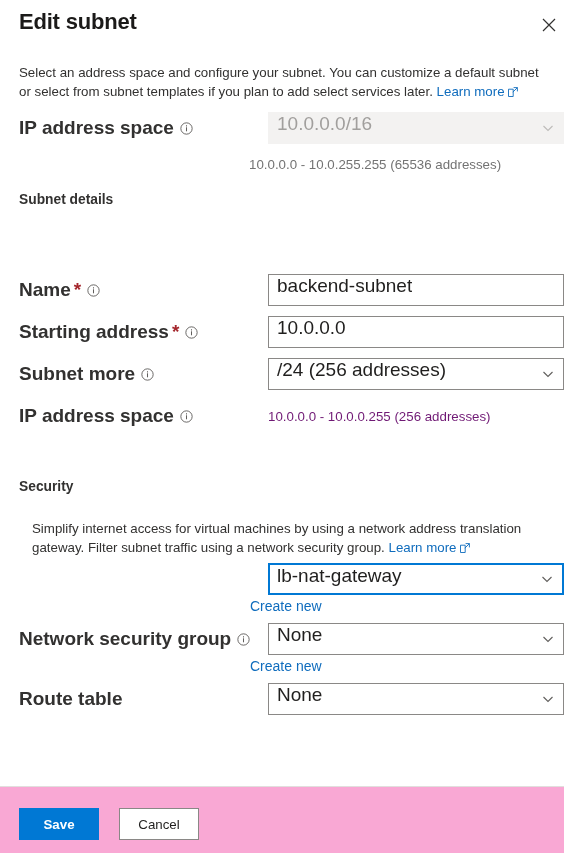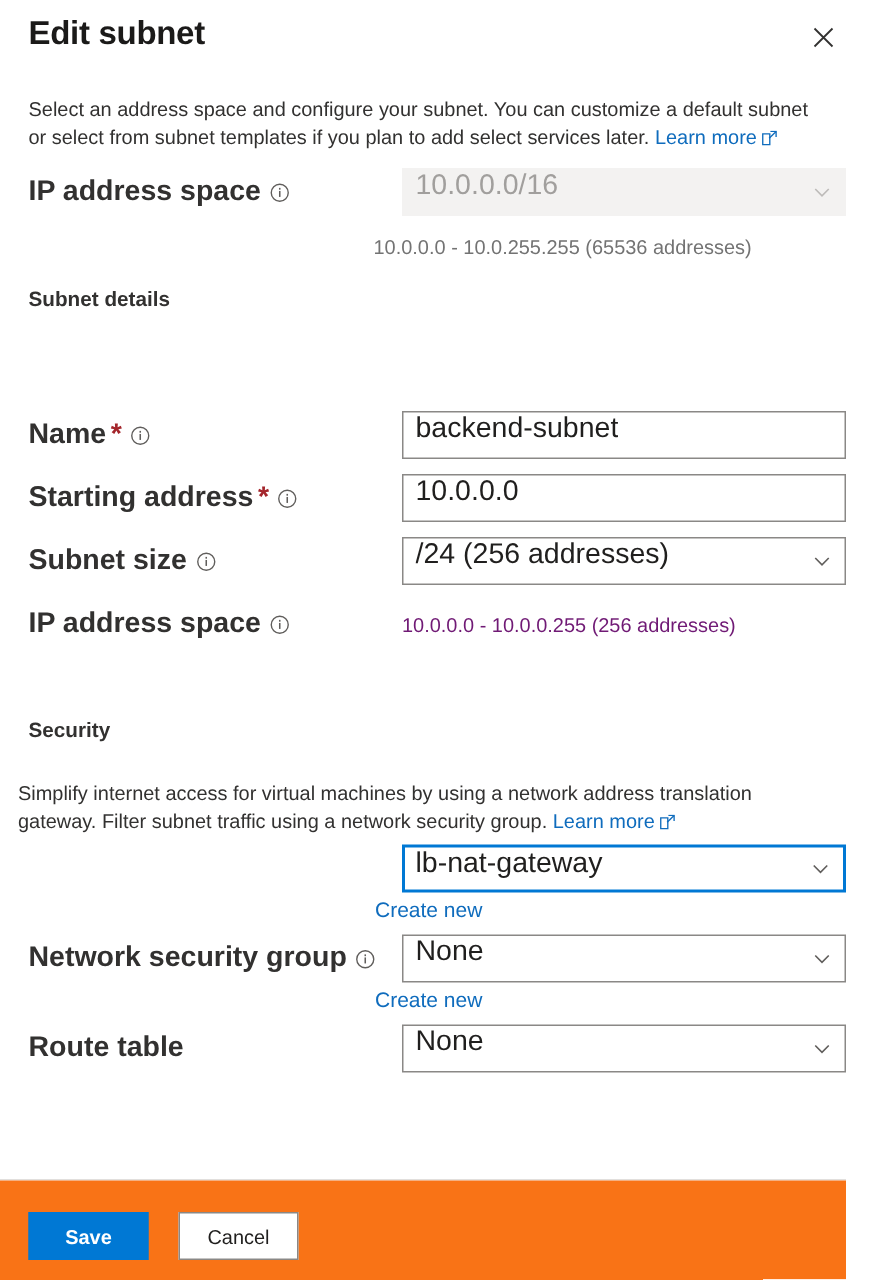--- a/index.html
+++ b/index.html
@@ -158,36 +158,36 @@
   }
 
   
   .section-title {
     position: absolute; left: 19px;
     font-size: 13.8px; font-weight: bold;
     color: #323130;
     white-space: nowrap;
   }
   .section-desc {
-    position: absolute; left: 12px;
+    position: absolute; left: 32px;
     width: 536px;
     font-size: 13.3px; line-height: 19px;
     color: #323130;
   }
 
   
   .divider {
     position: absolute; left: 0; top: 786px;
     width: 580px; height: 1px;
     background: #e1dfdd;
   }
   .footer {
     position: absolute; left: 0; top: 787px;
     width: 580px; height: 66px;
-    background: #f97316;
+    background: #f9a8d4;
   }
   .btn {
     position: absolute; top: 21px;
     height: 32px;
     font-size: 13.3px;
     font-family: "Liberation Sans", sans-serif;
     display: flex; align-items: center; justify-content: center;
     cursor: pointer;
     padding: 0 16px;
   }
@@ -290,21 +290,21 @@
     </div>
     <div class="field">
       <div class="control">
         <span class="value">10.0.0.0</span>
       </div>
     </div>
   </div>
 
   <div class="row" style="top:358px;">
     <div class="label">
-      <span>Subnet size</span>
+      <span>Subnet more</span>
       <span class="info-icon">
         <svg width="13" height="13" viewBox="0 0 14 14" fill="none" xmlns="http://www.w3.org/2000/svg">
             <circle cx="7" cy="7" r="6.1" stroke="currentColor" stroke-width="1"></circle>
             <rect x="6.45" y="5.7" width="1.1" height="4.3" fill="currentColor"></rect>
             <rect x="6.45" y="3.5" width="1.1" height="1.3" fill="currentColor"></rect>
           </svg>
       </span>
     </div>
     <div class="field">
       <div class="control select">

